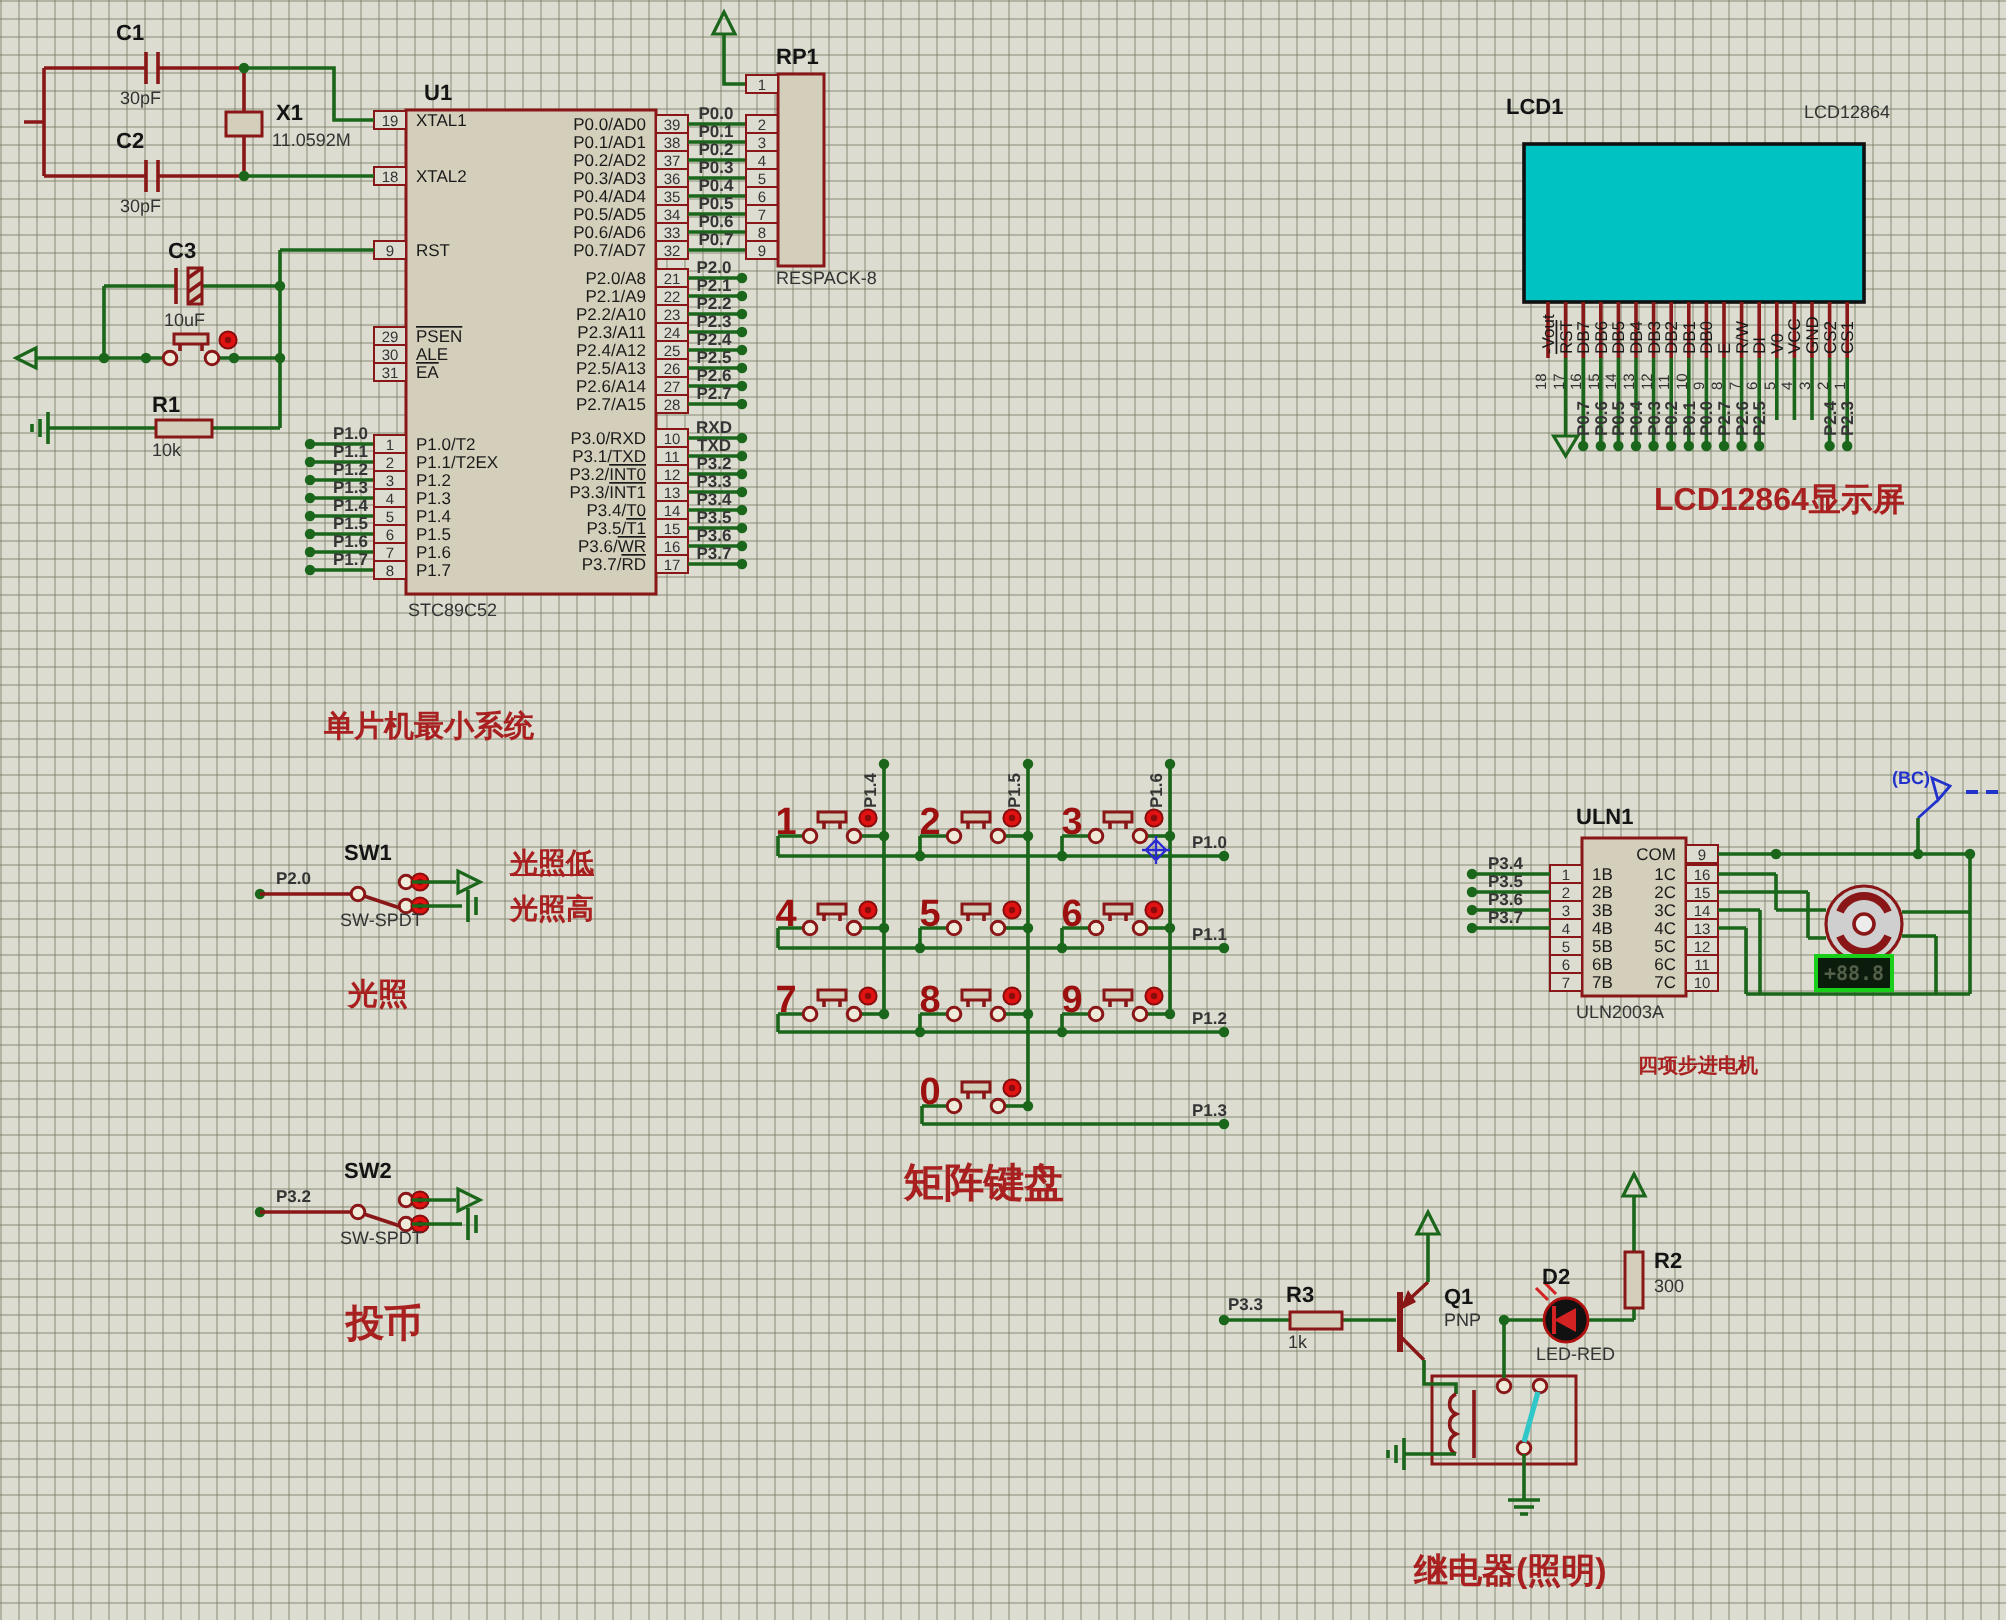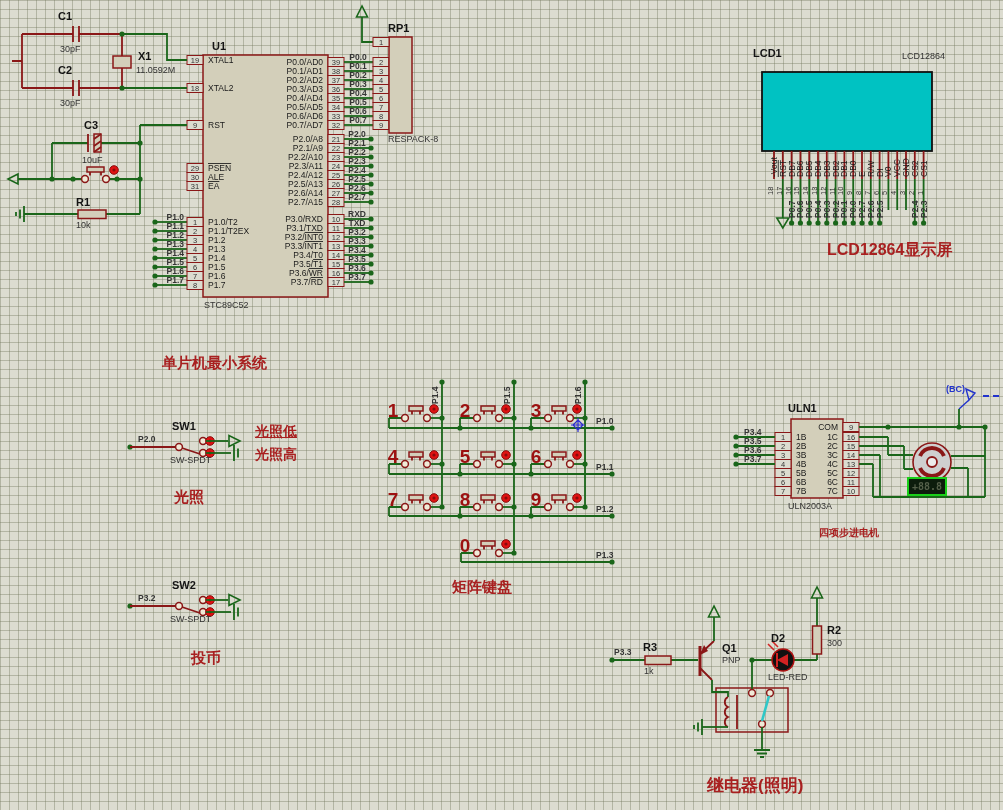--- a/index.html
+++ b/index.html
@@ -775,17 +775,17 @@
         <text x="827" y="634" class="ref" text-anchor="start">R2</text>
         <text x="827" y="646" class="val" text-anchor="start">300</text>
       </g>
     </svg>
 
   <div class="cjk" style="left:162px;top:318px;font-size:15px;margin-top:36px;">单片机最小系统</div>
   <div class="cjk" style="left:827px;top:240px;font-size:16px;">LCD12864显示屏</div>
   <div class="cjk" style="left:255px;top:423px;font-size:14px;text-decoration:underline;">光照低</div>
   <div class="cjk" style="left:255px;top:446px;font-size:14px;">光照高</div>
   <div class="cjk" style="left:174px;top:488px;font-size:15px;">光照</div>
-  <div class="cjk" style="left:173px;top:649px;font-size:15px;margin-left:18px;">投币</div>
-  <div class="cjk" style="left:452px;top:578px;font-size:15px;">矩阵键盘</div>
+  <div class="cjk" style="left:173px;top:649px;font-size:19px;">投币</div>
+  <div class="cjk" style="left:452px;top:578px;font-size:20px;">矩阵键盘</div>
   <div class="cjk" style="left:819px;top:526px;font-size:10px;">四项步进电机</div>
   <div class="cjk" style="left:707px;top:774px;font-size:17px;">继电器(照明)</div>
 </div>
 
 </body></html>

